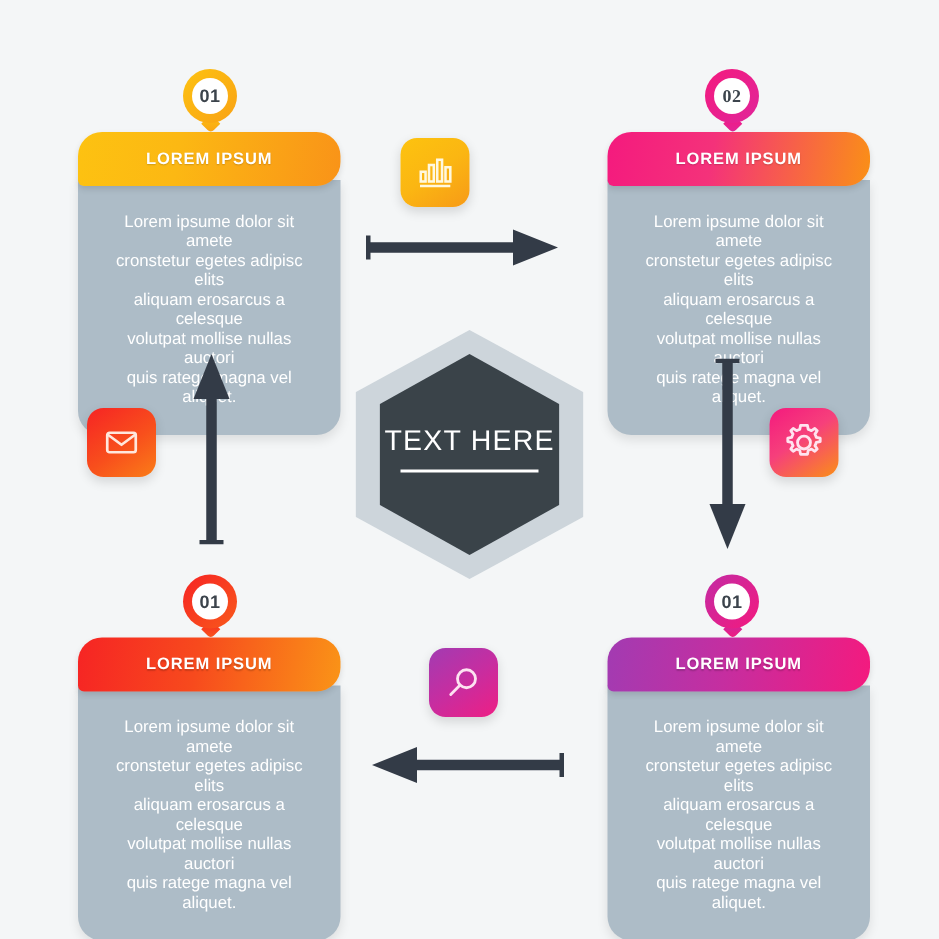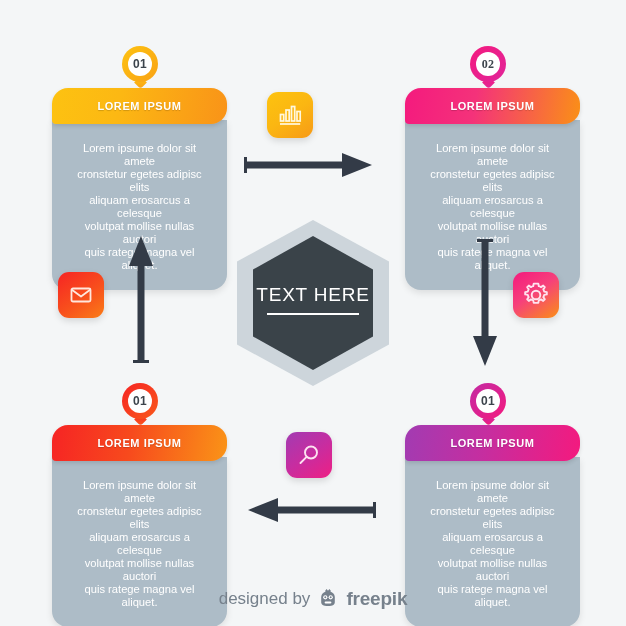--- a/index.html
+++ b/index.html
@@ -364,27 +364,14 @@
   </div>
 
   <div class="hex-wrap" style="left:237px; top:220px; width:152px; height:166px;">
     <div class="hex-outer"></div>
     <div class="hex-inner">
       <div class="hex-title">TEXT HERE</div>
       <div class="hex-divider"></div>
     </div>
   </div>
 
-  <div class="footer">
-    <span class="footer-text">designed by</span>
-    <svg class="footer-logo" width="22" height="22" viewBox="0 0 22 22" aria-hidden="true">
-      <path d="M4.2 9.2 C4.2 5.6 7.3 3.2 11 3.2 C14.7 3.2 17.8 5.6 17.8 9.2 L17.8 14.2 C17.8 16.4 15.9 18.1 11 18.1 C6.1 18.1 4.2 16.4 4.2 14.2 Z" fill="#76818c"></path>
-      <path d="M8.2 2.8 L9.6 1.1 L11 2.8 L12.4 1.1 L13.8 2.8 L13.2 4.6 L8.8 4.6 Z" fill="#76818c"></path>
-      <circle cx="8.3" cy="9.3" r="2.1" fill="#ffffff"></circle>
-      <circle cx="13.7" cy="9.3" r="2.1" fill="#ffffff"></circle>
-      <circle cx="8.3" cy="9.3" r="1" fill="#76818c"></circle>
-      <circle cx="13.7" cy="9.3" r="1" fill="#76818c"></circle>
-      <rect x="7.6" y="13.4" width="6.8" height="2.1" rx="1.05" fill="#ffffff"></rect>
-    </svg>
-    <span class="footer-brand">freepik</span>
-  </div>
 
 </div>
 
 </body></html>

